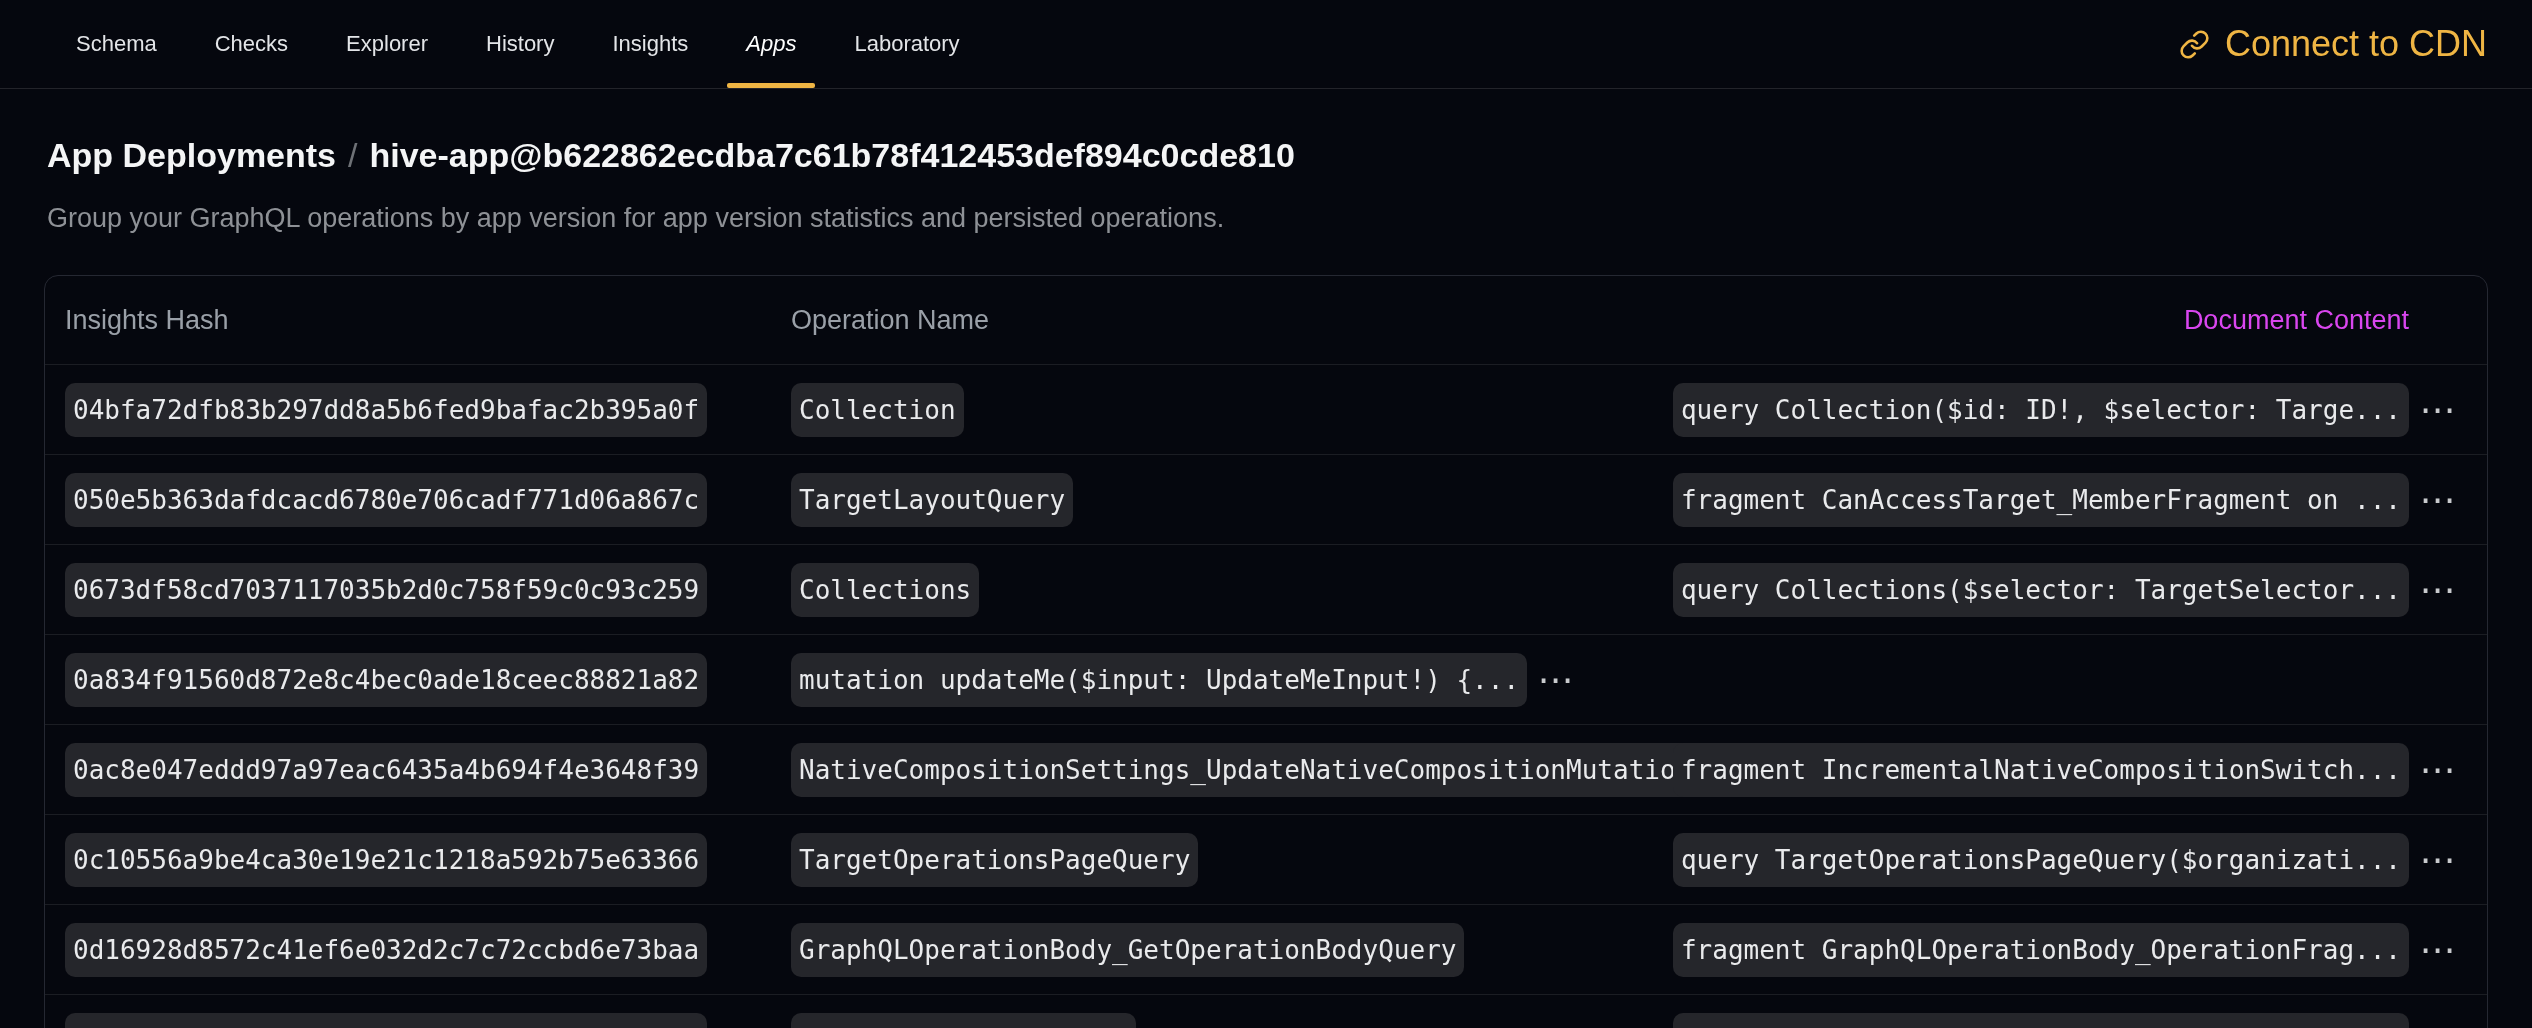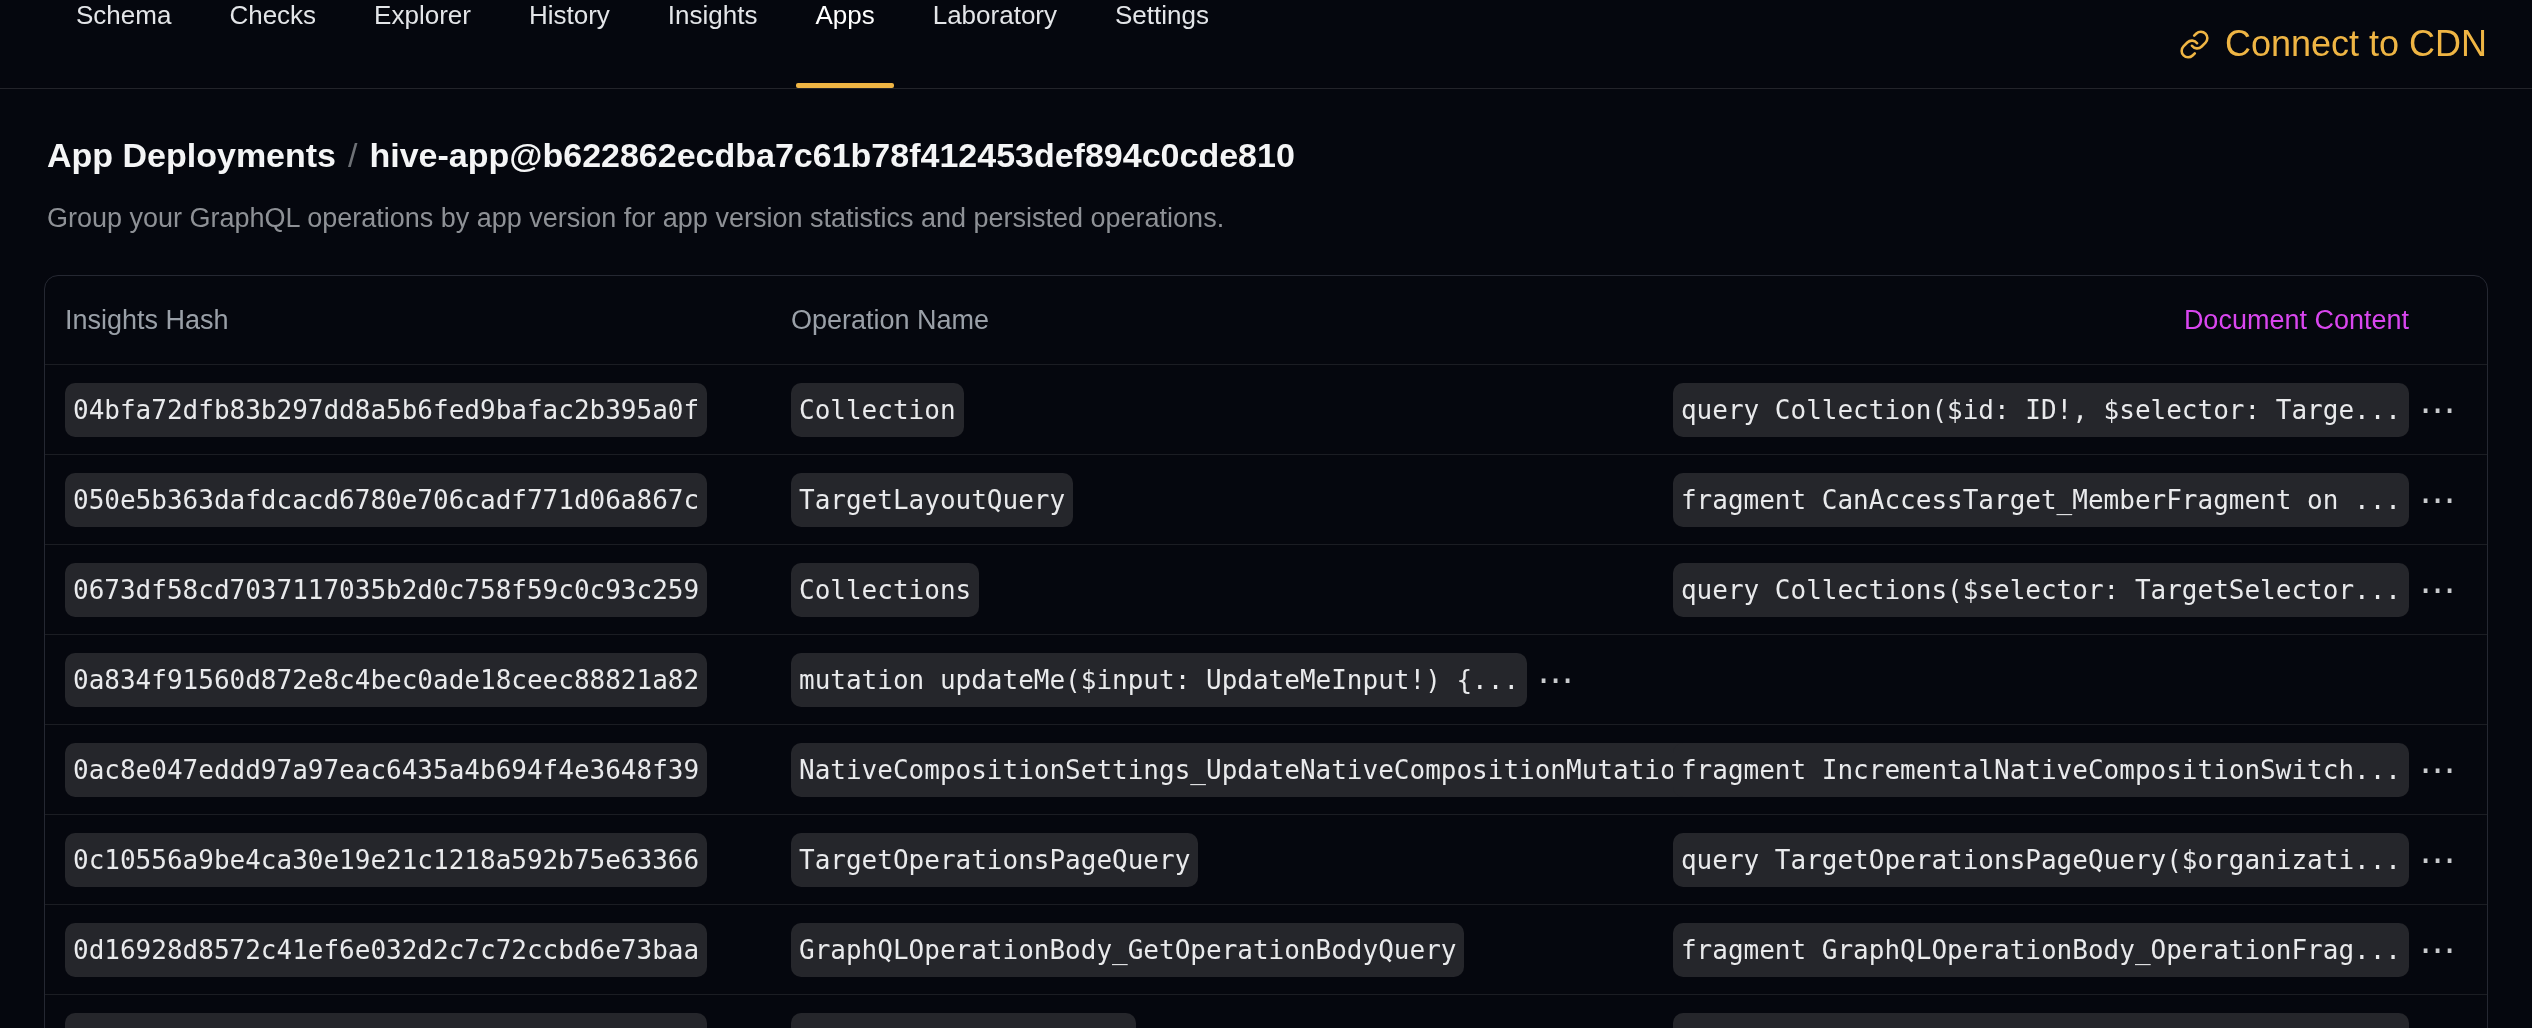--- a/index.html
+++ b/index.html
@@ -10,24 +10,24 @@
     background:var(--bg); color:#fff;
     font-family:"Liberation Sans", sans-serif;
   }
   
   .topnav {
     height:89px; display:flex; align-items:stretch;
     padding:0 45px 0 47px; border-bottom:1px solid #23242a; background:var(--bg);
   }
   .nav-tabs { display:flex; align-items:stretch; }
   .nav-tab {
-    display:flex; padding:0 29px; position:relative;
-    font-size:26px; color:#e3e5e8; cursor:pointer; white-space:nowrap;
-  }
-  .nav-tab.active { color:#ffffff; }
+    display:flex; align-items:center; padding:0 29px; position:relative;
+    font-size:22px; color:#e3e5e8; cursor:pointer; white-space:nowrap;
+  }
+  .nav-tab.active { color:#ffffff;font-style:italic; }
   .nav-tab.active::after {
     content:""; position:absolute; left:10px; right:10px; bottom:0; height:5px;
     background:var(--accent); border-radius:2px;
   }
   .connect-cdn {
     margin-left:auto; display:flex; align-items:center; gap:15px;
     color:var(--accent); font-size:36px; cursor:pointer; white-space:nowrap;
   }
   .connect-cdn svg { display:block; }
   
@@ -84,23 +84,20 @@
   </div>
       <div class="nav-tab">
     <span>Insights</span>
   </div>
       <div class="nav-tab active">
     <span>Apps</span>
   </div>
       <div class="nav-tab">
     <span>Laboratory</span>
   </div>
-      <div class="nav-tab">
-    <span>Settings</span>
-  </div>
     </nav>
   <div class="connect-cdn">
     <span>
       <svg viewBox="0 0 24 24" width="31" height="31" fill="none" stroke="currentColor" stroke-width="2" stroke-linecap="round" stroke-linejoin="round">
         <path d="M10 13a5 5 0 0 0 7.54.54l3-3a5 5 0 0 0-7.07-7.07l-1.72 1.71"></path>
         <path d="M14 11a5 5 0 0 0-7.54-.54l-3 3a5 5 0 0 0 7.07 7.07l1.71-1.71"></path>
       </svg>
     </span>
     <span>Connect to CDN</span>
   </div>

